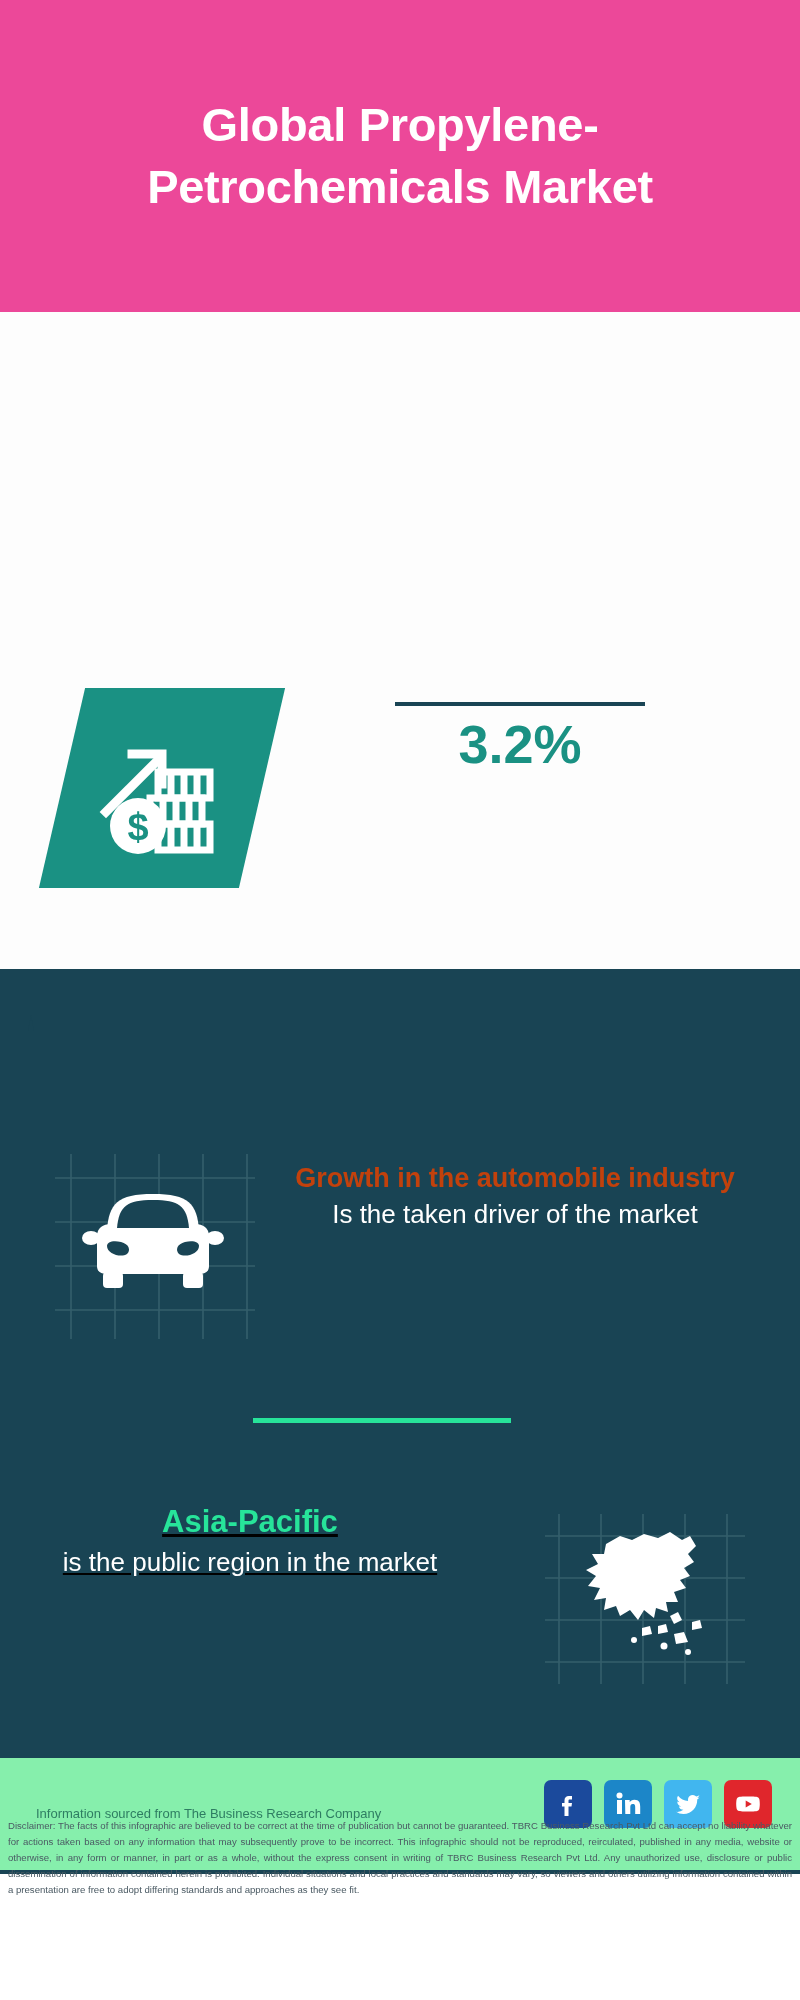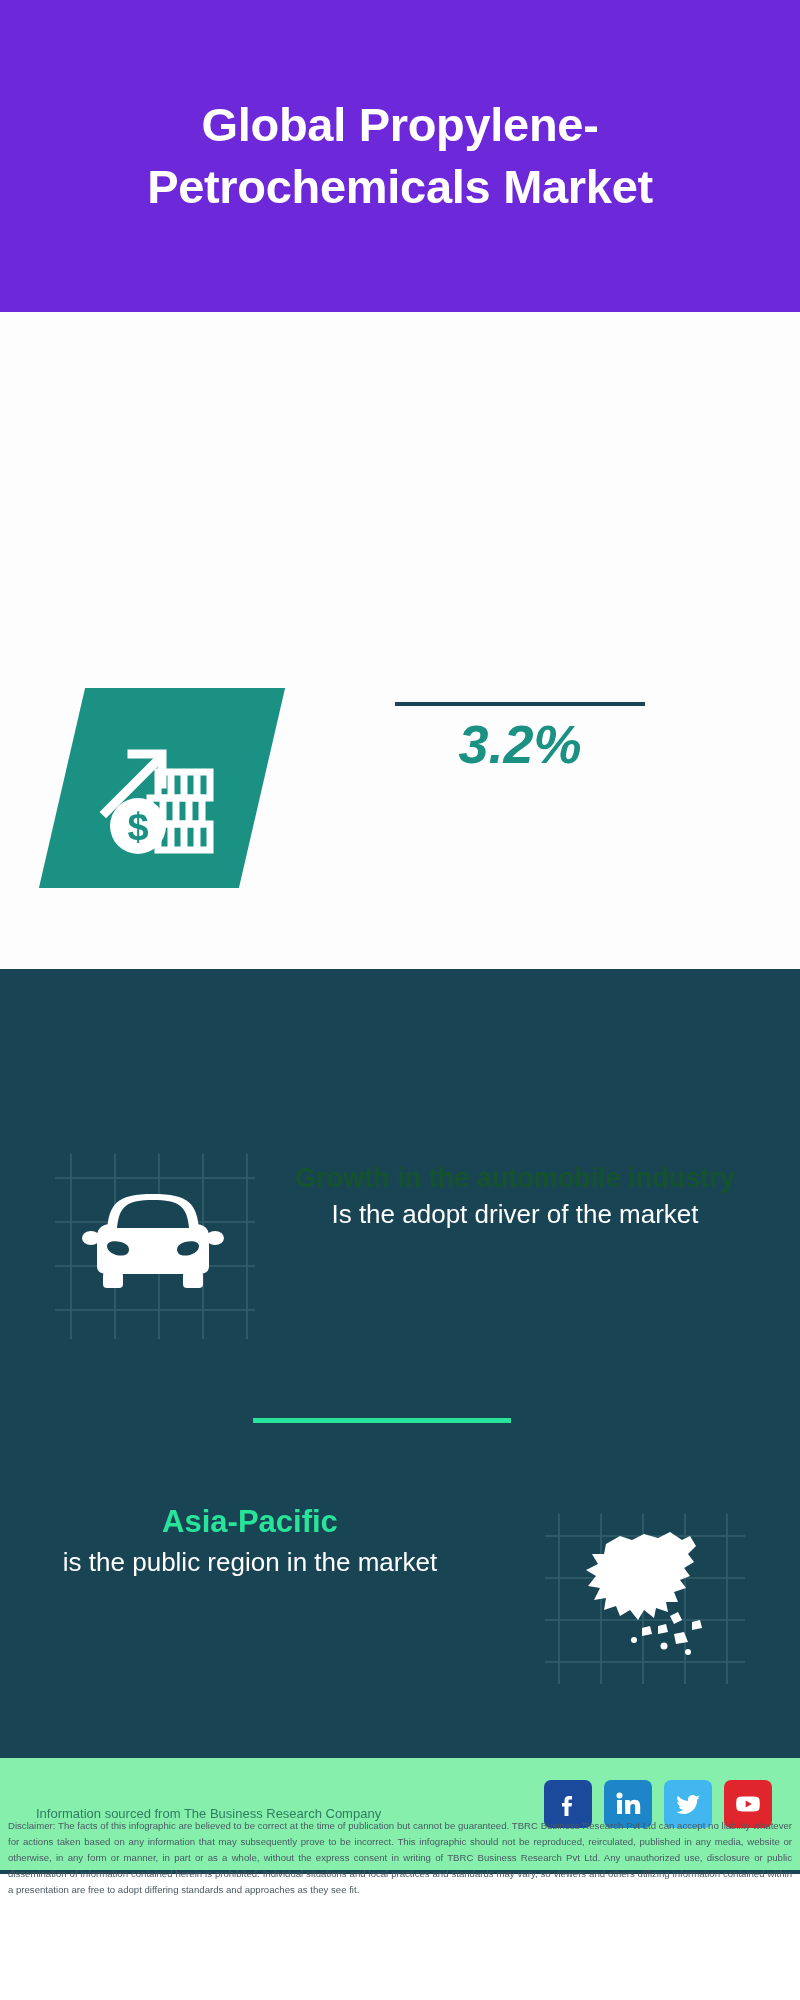--- a/index.html
+++ b/index.html
@@ -8,21 +8,21 @@
     font-family:"Liberation Sans", sans-serif;
     background:#ffffff;
     width:800px; height:2000px;
     position:relative;
     overflow:hidden;
   }
   .page { width:800px; height:2000px; position:relative; background:#fff; }
 
   
   .header {
-    background:#6d28d9;
+    background:#ec4899;
     width:800px; height:312px;
     display:flex; align-items:center; justify-content:center;
     padding:0 110px;
   }
   .header-title {
     color:#ffffff;
     font-size:47px;
     font-weight:bold;
     line-height:1.32;
     text-align:center;
@@ -56,21 +56,21 @@
   .stat-label {
     color:#194454;
     font-size:30px; font-weight:bold; line-height:1.28;
   }
   .stat-rule {
     height:4px; background:#194454;
     margin:14px auto 10px auto;
   }
   .stat-value {
     color:#1a9183;
-    font-size:54px; font-weight:bold; line-height:1.05;font-style:italic;
+    font-size:54px; font-weight:bold; line-height:1.05;
   }
 
   .growth-text { left:340px; top:376px; width:360px; }
   .growth-text .stat-rule { width:250px; }
 
   .size-text { left:52px; top:718px; width:360px; }
   .size-text .stat-rule { width:250px; }
 
   
   .dark {
@@ -98,40 +98,40 @@
     width:800px; height:220px;
   }
   .car-wrap {
     position:absolute; left:55px; top:0; width:200px; height:190px;
   }
   .auto-copy {
     position:absolute; left:280px; top:10px; width:470px;
     text-align:center;
   }
   .hl-green {
-    color:#14532d;
+    color:#c2410c;
     font-size:27px; font-weight:bold; line-height:1.38;
   }
   .sub-white {
     color:#ffffff;
     font-size:26px; line-height:1.38;
   }
 
   .divider-green {
     position:absolute; left:253px; top:1418px;
     width:258px; height:5px; background:#27e49a;
   }
 
   
   .row-apac {
     position:absolute; left:0; top:1500px;
     width:800px; height:220px;
   }
   .apac-copy {
-    position:absolute; left:20px; top:0; width:460px; text-align:center;
+    position:absolute; left:20px; top:0; width:460px; text-align:center;text-decoration:underline;
   }
   .apac-title {
     color:#27e49a;
     font-size:31px; font-weight:bold; line-height:1.45;
   }
   .map-wrap {
     position:absolute; left:545px; top:10px; width:200px; height:180px;
   }
 
   
@@ -319,21 +319,21 @@
           <g fill="#194454">
             <path d="M44 54 C46 32 54 26 80 26 C106 26 114 32 116 54 Z"></path>
             <path d="M34 72 C34 68 40 66 48 68 C56 70 58 76 54 80 C48 84 34 80 34 72 Z"></path>
             <path d="M126 72 C126 68 120 66 112 68 C104 70 102 76 106 80 C112 84 126 80 126 72 Z"></path>
           </g>
         </svg>
       </span>
     </div>
     <div class="auto-copy">
       <div class="hl-green">Growth in the automobile industry</div>
-      <div class="sub-white">Is the adopt driver of the market</div>
+      <div class="sub-white">Is the taken driver of the market</div>
     </div>
   </div>
 
   <div class="divider-green"></div>
 
   <div class="row-apac">
     <div class="apac-copy">
       <div class="apac-title">Asia-Pacific</div>
       <div class="sub-white">is the public region in the market</div>
     </div>

